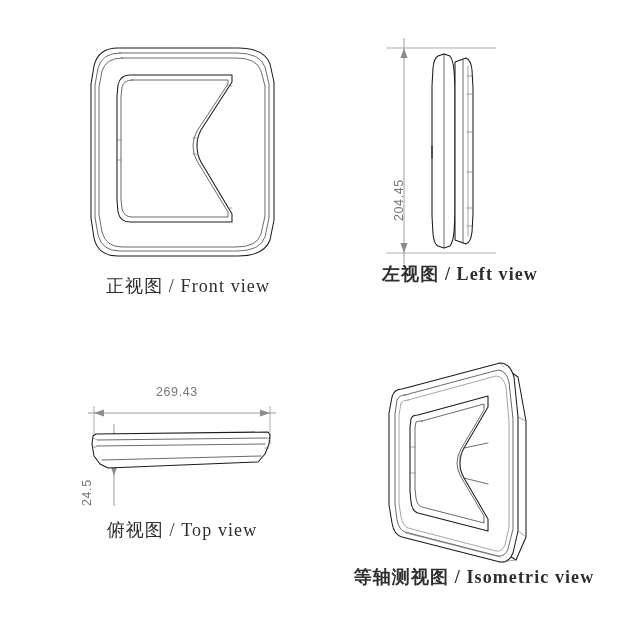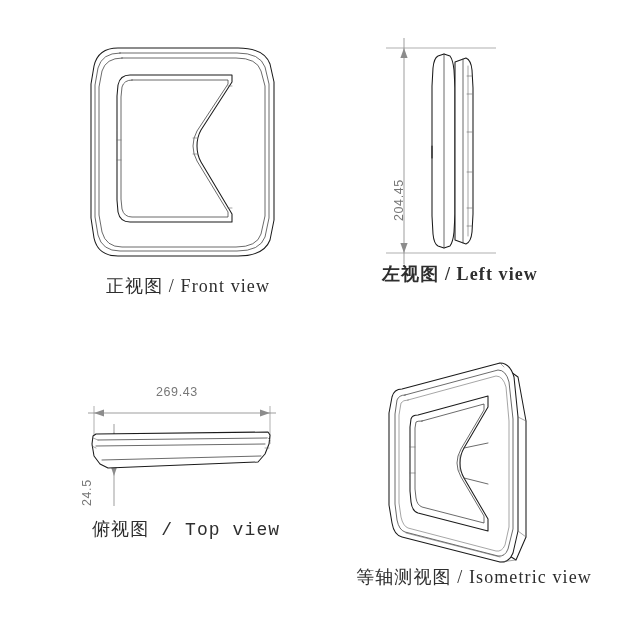--- a/index.html
+++ b/index.html
@@ -232,21 +232,21 @@
       <path class="ln-thin" d="M 30 78 L 189 74"></path>
 
       <path class="ln-faint" d="M 21 56 L 26 58"></path>
       <path class="ln-faint" d="M 20 64 L 24 66"></path>
 
       <path class="ln-faint" d="M 196 56 L 198 58"></path>
       <path class="ln-faint" d="M 193 66 L 197 66"></path>
     </svg>
     <div class="dim-text" style="left:84px; top:3px;">269.43</div>
     <div class="dim-text vertical" style="left:8px; top:124px;">24.5</div>
-    <div class="view-caption" style="left:20px; top:138px; width:180px;font-family:Liberation Mono, monospace;">俯视图 / Top view</div>
+    <div class="view-caption" style="left:20px; top:138px; width:180px;">俯视图 / Top view</div>
   </div>
 
   <div class="view-block" style="left:366px; top:355px;">
     <svg width="215" height="215" viewBox="0 0 215 215">
 
       <path class="fillw" d="M 138 12
         L 152 22
         L 160 66
         L 160 182
         L 150 205
@@ -333,16 +333,16 @@
       <path class="ln-thin" d="M 98 123 L 122 129"></path>
       <path class="ln-faint" d="M 94 100 L 94 116"></path>
 
       <path class="ln-faint" d="M 134 8 L 138 12"></path>
       <path class="ln-faint" d="M 152 62 L 160 66"></path>
       <path class="ln-faint" d="M 152 176 L 160 182"></path>
       <path class="ln-faint" d="M 134 207 L 150 205"></path>
 
       <path class="ln-faint" d="M 40 178 L 134 202"></path>
     </svg>
-    <div class="view-caption" style="left:-42px; top:212px; width:300px;">等轴测视图 / Isometric view</div>
+    <div class="view-caption" style="left:-42px; top:212px; width:300px;font-weight:bold;">等轴测视图 / Isometric view</div>
   </div>
 
 </div>
 
 </body></html>

